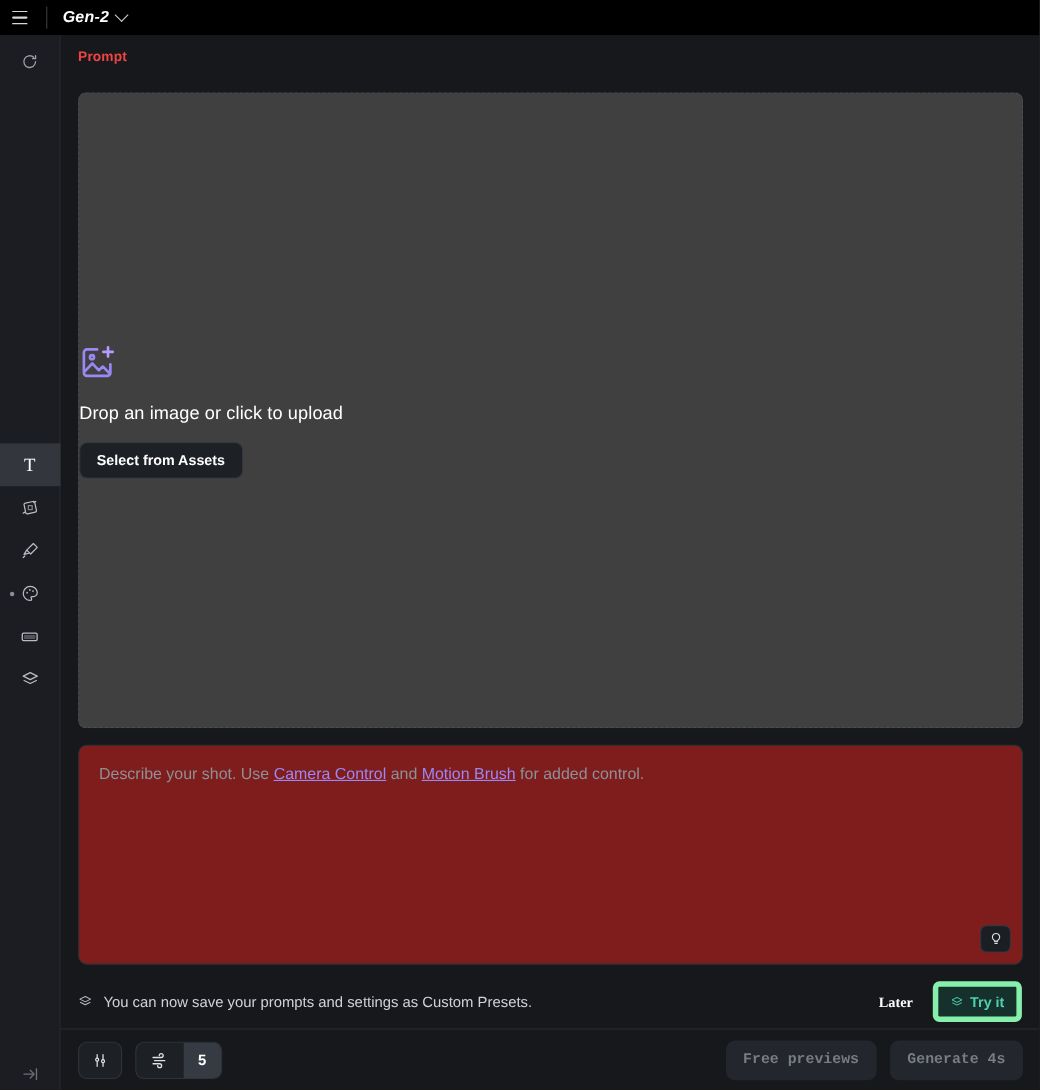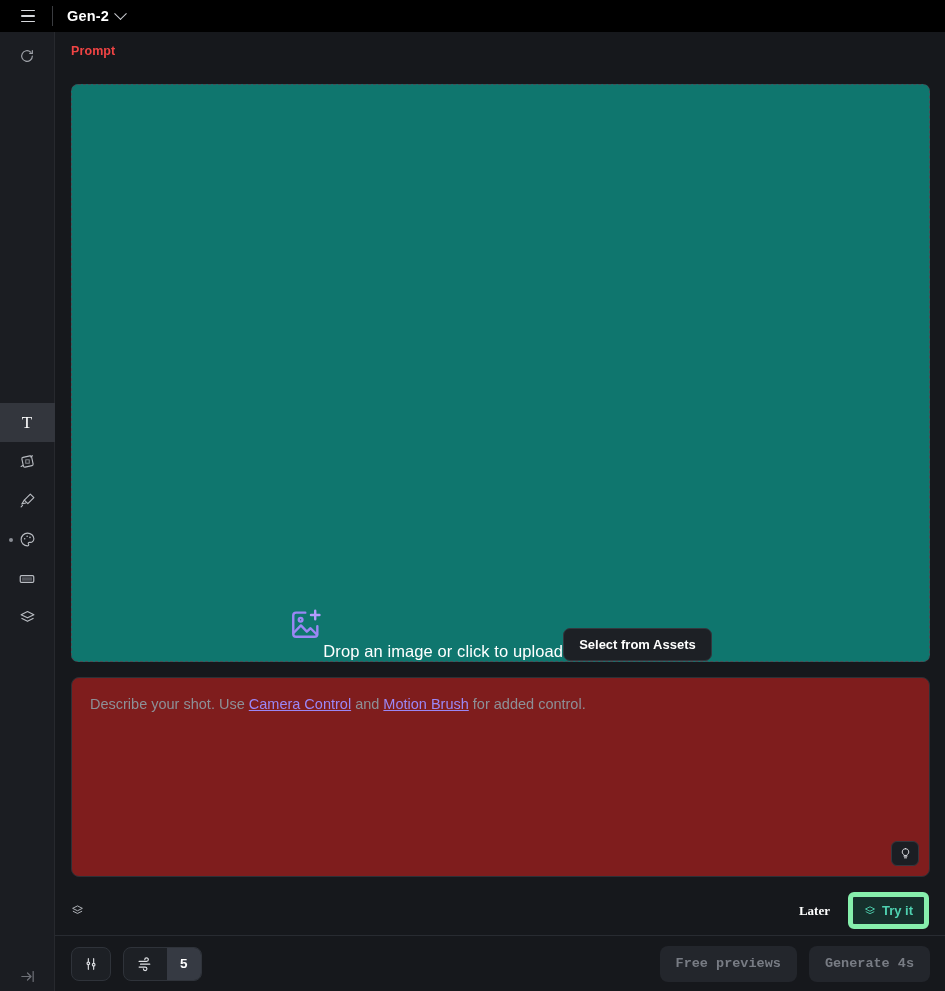--- a/index.html
+++ b/index.html
@@ -8,21 +8,21 @@
     background: #16181c;
     font-family: "Liberation Sans", sans-serif;
     overflow: hidden;
     color: #e8eaed;
   }
   #app { width: 945px; height: 991px; display: flex; flex-direction: column; }
 
   
   .topbar {
     height: 32px; min-height: 32px; background: #000000;
-    display: flex; align-items: center; gap: 0px; padding-left: 14px;
+    display: flex; align-items: center; gap: 0px; padding-left: 4px; font-style: italic;
   }
   .hamburger {
     width: 28px; height: 28px; display: flex; flex-direction: column;
     justify-content: center; align-items: center; gap: 4px; cursor: pointer;
     border-radius: 4px;
   }
   .hamburger span { display: block; width: 14px; height: 1.5px; background: #d6d8dc; border-radius: 2px; }
   .topdiv { width: 1px; height: 20px; background: #3a3c40; margin: 0 14px 0 10px; }
   .model-select { display: flex; align-items: center; gap: 7px; cursor: pointer; }
   .model-name { font-size: 14.5px; font-weight: bold; color: #ffffff; letter-spacing: .2px; }
@@ -53,22 +53,22 @@
 
   
   .main { flex: 1; display: flex; flex-direction: column; min-width: 0; background: #16181c; }
   .panel { flex: 1; display: flex; flex-direction: column; padding: 12px 15px 0 16px; min-height: 0; }
   .panel-title { font-size: 12.5px; font-weight: bold; color: #ef4444; margin-bottom: 26px; letter-spacing: .1px; }
 
   
   .dropzone {
     flex: 1; min-height: 0;
     border: 1px dashed #4a4d55; border-radius: 7px;
-    background: #0f766e;
-    display: flex; flex-direction: row; align-items: flex-end; justify-content: center;
+    background: #404040;
+    display: flex; flex-direction: column; align-items: flex-start; justify-content: center;
     cursor: pointer;
   }
   .dz-icon { margin-bottom: 16px; }
   .dz-text { font-size: 16.5px; color: #ffffff; font-weight: normal; letter-spacing: .1px; }
   .dz-btn {
     margin-top: 16px; background: #1d2025; border: 1px solid #33373e;
     color: #ffffff; font-size: 13px; font-weight: bold;
     padding: 8px 15px; border-radius: 7px; cursor: pointer;
     font-family: Liberation Sans, sans-serif;
   }
@@ -241,20 +241,21 @@
             </svg>
           </div>
         </div>
       </div>
 
       <div class="notice">
         <svg width="13" height="13" viewBox="0 0 24 24" fill="none" stroke="#b9bcc2" stroke-width="1.7" stroke-linejoin="round">
           <path d="M12 3.5L21 8l-9 4.5L3 8z"></path>
           <path d="M3.5 13.2L12 17.4l8.5-4.2"></path>
         </svg>
+        <span class="notice-text">You can now save your prompts and settings as Custom Presets.</span>
         <div class="notice-actions">
           <button class="btn-later">Later</button>
           <button class="btn-tryit">
             <svg width="12" height="12" viewBox="0 0 24 24" fill="none" stroke="#4fd1b0" stroke-width="1.8" stroke-linejoin="round">
               <path d="M12 3.5L21 8l-9 4.5L3 8z"></path>
               <path d="M3.5 13.2L12 17.4l8.5-4.2"></path>
             </svg>
             <span>Try it</span>
           </button>
         </div>

